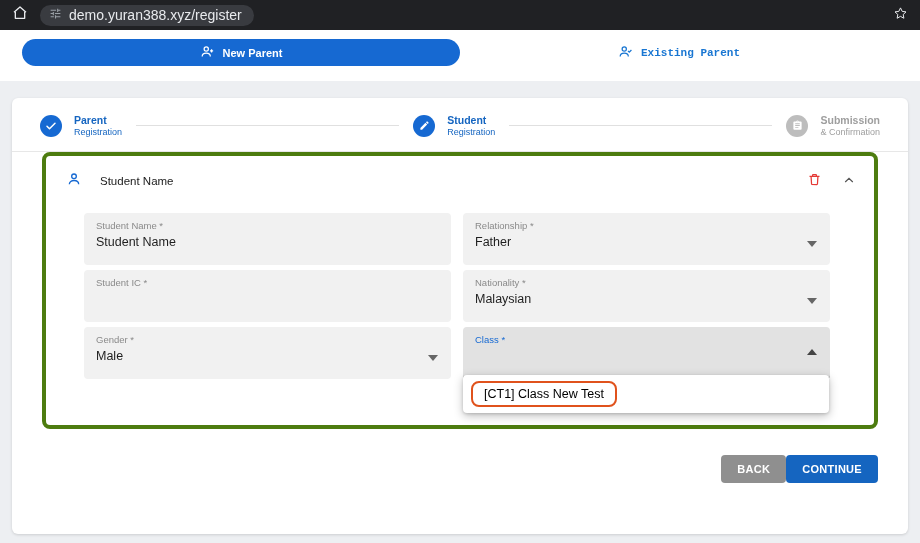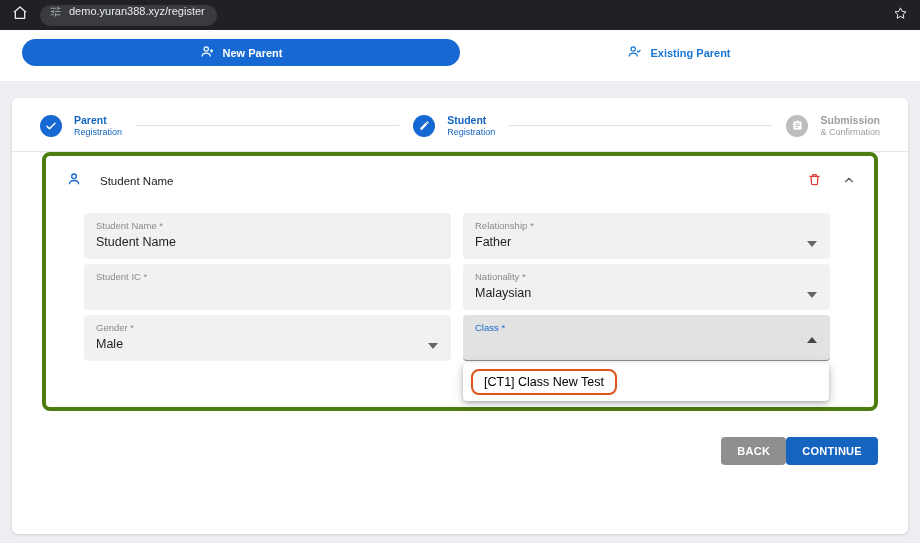--- a/index.html
+++ b/index.html
@@ -17,41 +17,41 @@
     align-items: center;
     padding: 0 12px;
     gap: 12px;
   }
   .home-btn { display: flex; align-items: center; cursor: pointer; }
   .url-pill {
     background: #393b40;
     border-radius: 13px;
     height: 21px;
     display: flex;
-    align-items: flex-start;
+    align-items: center;
     gap: 7px;
     padding: 0 12px 0 9px;
     color: #e8eaed;
-    font-size: 11px;
+    font-size: 14px;
     cursor: pointer;
   }
   .star-btn { margin-left: auto; display: flex; align-items: center; cursor: pointer; }
 
   
   .tabs-strip {
     background: #ffffff;
     display: flex;
     align-items: flex-end;
     padding: 9px 22px 15px 22px;
     gap: 0;
   }
   .tab { flex: 1; display: flex; align-items: center; justify-content: center; gap: 8px;
          font-size: 11px; font-weight: 700; cursor: pointer; height: 27px; }
   .tab-new-parent { background: #1669d2; color: #ffffff; border-radius: 14px; border: none; }
-  .tab-existing-parent { background: transparent; color: #1976d2; border: none; }
+  .tab-existing-parent { background: transparent; color: #1976d2; border: none; font-family: Liberation Mono, monospace; }
 
   
   .main-card {
     margin: 17px 12px 0 12px;
     background: #ffffff;
     border-radius: 6px;
     box-shadow: 0 1px 3px rgba(0,0,0,0.14);
     min-height: 436px;
     padding-bottom: 22px;
   }
@@ -102,21 +102,21 @@
     display: grid;
     grid-template-columns: 1fr 1fr;
     column-gap: 12px;
     row-gap: 5px;
     padding: 10px 44px 0 38px;
   }
   .field-cell { position: relative; }
   .field {
     background: #f1f1f1;
     border-radius: 4px;
-    height: 46px;
+    height: 52px;
     padding: 7px 30px 6px 12px;
     cursor: pointer;
     position: relative;
   }
   .field-label { font-size: 9.5px; color: #8a8a8a; margin-bottom: 4px; }
   .field-value { font-size: 12.5px; color: #1f1f1f; }
   .select-arrow { position: absolute; right: 13px; top: 20px; }
   .field.focused { background: #e2e2e2; border-bottom: 1px solid #8a8a8a; }
   .field.focused .field-label { color: #1669d2; }
   .field.focused .select-arrow { transform: rotate(180deg); top: 18px; }

